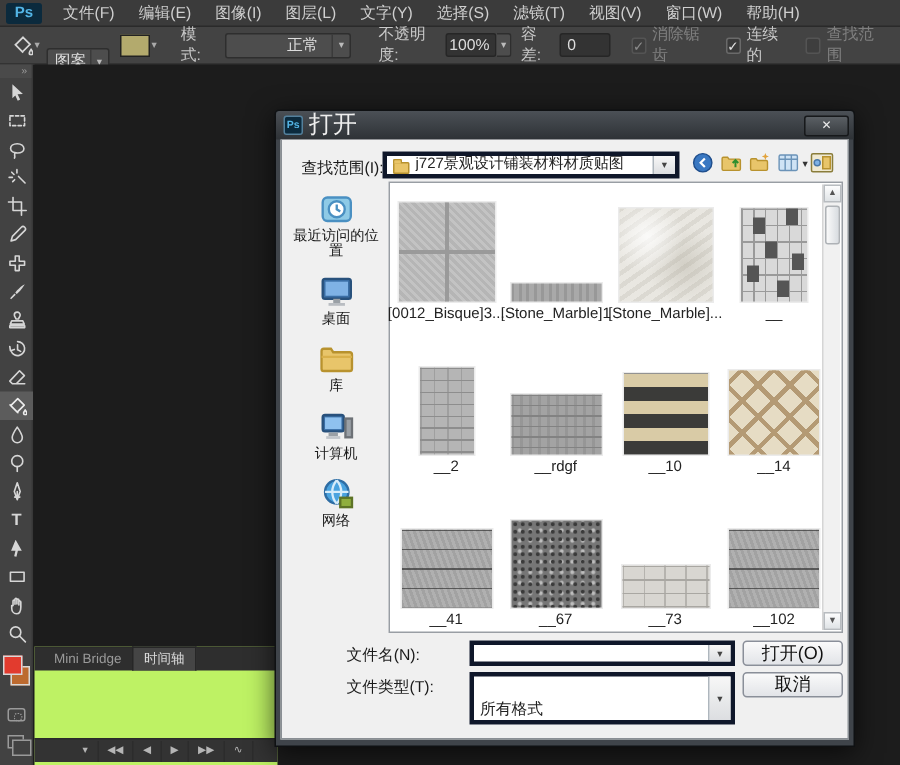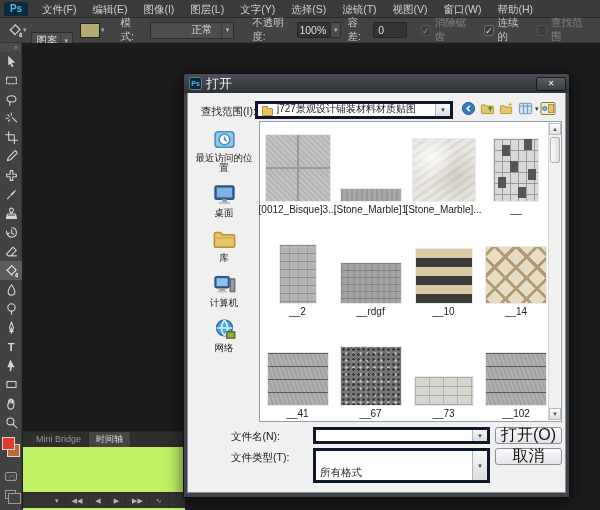--- a/index.html
+++ b/index.html
@@ -57,21 +57,21 @@
   .ptab{font-size:9px;color:#9a9a9a;padding:2px 7px;line-height:11px;}
   .ptab.active{background:#454545;color:#d8d8d8;border:1px solid #272727;border-bottom:none;}
   .pbody{height:45px;}
   #pctrl{display:flex;align-items:center;height:16px;background:#333;border-top:1px solid #2a2a2a;padding-left:26px;}
   .pbtn{color:#b5b5b5;font-size:7px;padding:0 6px;border-right:1px solid #2c2c2c;line-height:14px;}
 
   
   .dialog{position:absolute;left:183px;top:73px;width:387px;height:425px;background:#3f444a;border:1px solid #0f1113;border-radius:3px 3px 0 0;box-shadow:0 4px 18px rgba(0,0,0,.65);padding:0 3px 3px;}
   .dtitle{height:19px;display:flex;align-items:center;background:linear-gradient(#4b5056,#2e3236);margin:0 -3px;padding:0 3px;border-radius:3px 3px 0 0;}
   .dicon{width:13px;height:13px;background:#0b2a3d;color:#53b5e6;font-size:7px;font-weight:bold;display:flex;align-items:center;justify-content:center;margin:0 4px 0 2px;border-radius:2px;border:1px solid #53809c;}
-  .dtext{color:#eee;font-size:13px;}
+  .dtext{color:#eee;font-size:16px;}
   .dclose{margin-left:auto;width:30px;height:14px;background:linear-gradient(#5a5f64,#393d41);border:1px solid #17191b;border-radius:2px;color:#eee;font-size:8px;display:flex;align-items:center;justify-content:center;}
   .dbody{position:relative;background:#f0f0f0;height:400px;border:1px solid #8a8f94;border-top:none;}
 
   .lookin-label{position:absolute;left:13px;top:12px;font-size:10.5px;color:#1a1a1a;}
   .combo{background:#fff;border:3px solid #0f172a;display:flex;align-items:flex-end;font-size:10.5px;color:#222;}
   .combo .caret{margin-left:auto;align-self:stretch;width:15px;background:linear-gradient(#f7f7f7,#dcdee1);border-left:1px solid #aeb6bd;display:flex;align-items:center;justify-content:center;font-size:7px;color:#444;}
   .lookin-combo{position:absolute;left:67px;top:8px;width:198px;height:18px;padding-left:3px;}
   .minifolder{width:11px;height:8px;background:#e9c568;border:1px solid #b8922e;border-radius:1px;position:relative;margin:0 4px 0 1px;flex:none;}
   .minifolder::before{content:'';position:absolute;top:-3px;left:-1px;width:4px;height:2px;background:#e9c568;border:1px solid #b8922e;border-bottom:none;border-radius:1px 1px 0 0;}
   .lookin-text{white-space:nowrap;overflow:hidden;font-size:10px;}
@@ -135,21 +135,21 @@
   
   .vscroll{position:absolute;right:1px;top:1px;bottom:1px;width:12px;background:#f1f1f1;border-left:1px solid #d5d5d5;}
   .sbtn{position:absolute;left:0;width:12px;height:12px;background:linear-gradient(#fdfdfd,#dfe3e6);border:1px solid #b8bcc0;color:#555;font-size:6px;display:flex;align-items:center;justify-content:center;}
   .sbtn.up{top:0;}
   .sbtn.down{bottom:0;}
   .sthumb{position:absolute;left:1px;top:14px;width:10px;height:26px;background:linear-gradient(90deg,#fafafa,#d8dce0);border:1px solid #aeb2b6;border-radius:2px;}
 
   .frow-label{position:absolute;font-size:10.5px;color:#1a1a1a;}
   .fname-combo{position:absolute;left:125px;top:334px;width:177px;height:17px;padding-left:4px;}
   .ftype-combo{position:absolute;left:125px;top:355px;width:177px;height:35px;padding-left:4px;}
-  .dbtn{position:absolute;left:307px;width:67px;height:17px;background:linear-gradient(#fafafa,#e2e4e8);border:1px solid #8a8f99;border-radius:3px;font-size:16px;color:#111;display:flex;align-items:center;justify-content:center;}
+  .dbtn{position:absolute;left:307px;width:67px;height:17px;background:linear-gradient(#fafafa,#e2e4e8);border:1px solid #8a8f99;border-radius:3px;font-size:12px;color:#111;display:flex;align-items:center;justify-content:center;}
 </style>
 </head>
 <body>
 
 <div class="screen">
 
   <div class="menubar">
     <span class="pslogo">Ps</span>
     <nav id="menus">
         <span class="menu-item">文件(F)</span>

